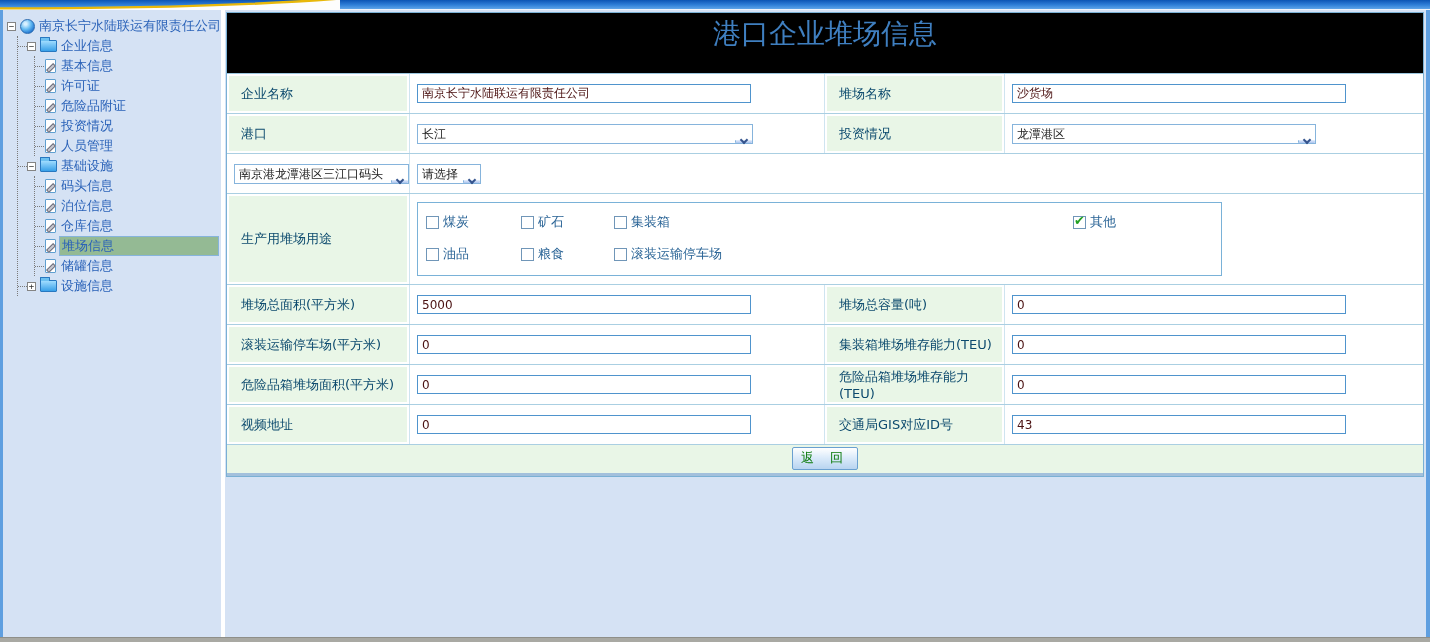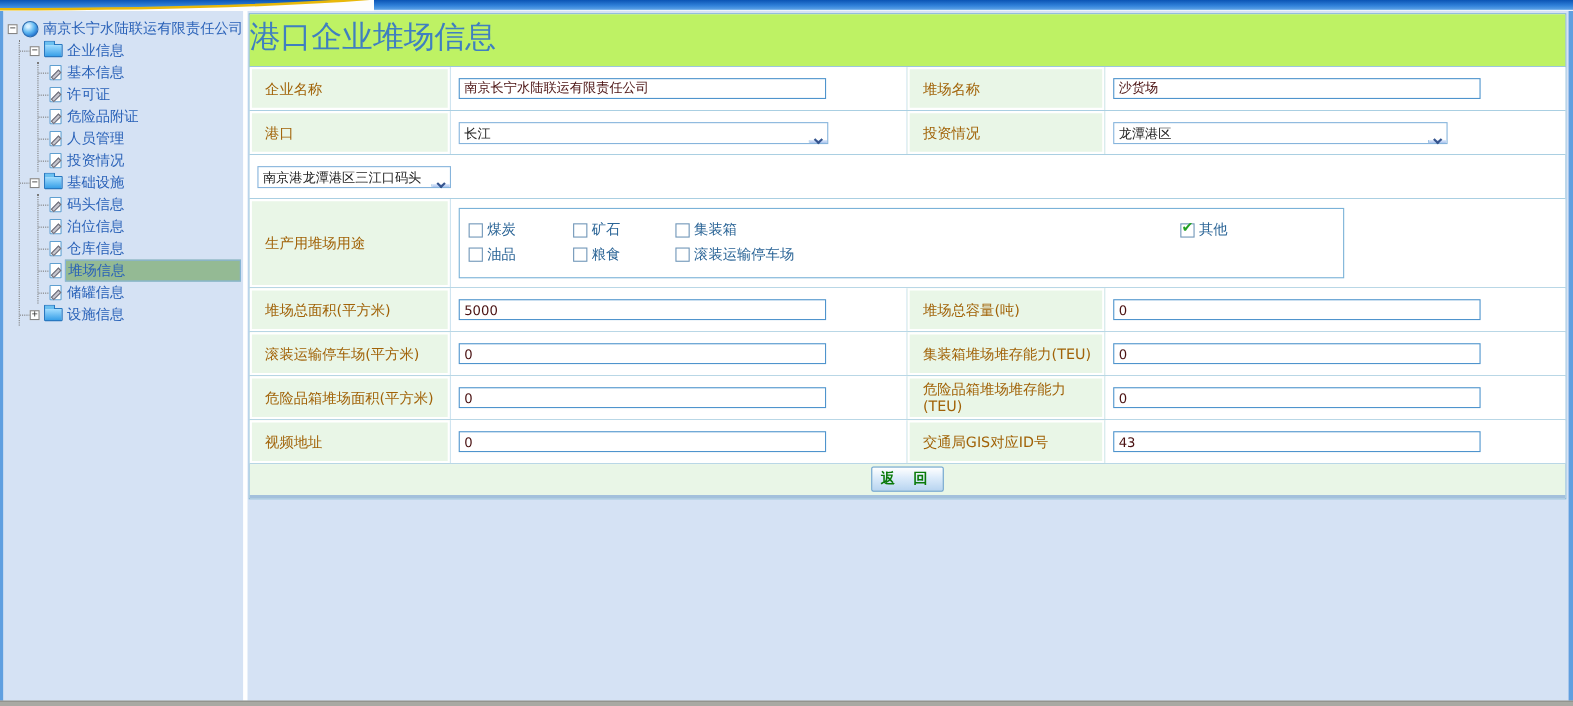--- a/index.html
+++ b/index.html
@@ -56,33 +56,33 @@
     background:#fff; border:1px solid #5f9fd0; border-radius:1px;
   }
   .page::after {
     content:""; position:absolute; bottom:2px; left:0px; width:8px; height:2px;
     background:#c8c8d0; border:1px solid #70707c; transform:rotate(-45deg);
   }
   
   .content { flex:1 1 auto; padding:2px 2px 0 1px; overflow:hidden; }
   .form-panel { background:#fff; border:1px solid #7ab0d4; }
   .form-title {
-    background:#bef264; padding:2px 0 7px 0;
+    background:#000000; text-align:center; padding:2px 0 20px 0;
     font-family:"DejaVu Serif","Liberation Serif",serif;
     font-size:28px; color:#3f7fc0; border-bottom:1px solid #9cc6de;
   }
   .frow {
     display:grid; grid-template-columns:183px 415px 180px 1fr;
     border-bottom:1px solid #aacfe2; min-height:40px; background:#fff;
   }
   .cell { display:flex; align-items:center; border-right:1px solid #cfe4f0; }
   .cell:last-child { border-right:none; }
   .lbl {
     background:#e9f6e7; box-shadow:inset 0 0 0 2px #ffffff;
-    padding-left:14px; font-size:13px; color:#a16207;
+    padding-left:14px; font-size:13px; color:#0c4a6e;
   }
   .val { padding-left:7px; background:#fff; }
   .txt {
     width:334px; height:19px; border:1px solid #4f94cd; background:#fff;
     font-family:"DejaVu Sans","Liberation Sans",sans-serif;
     font-size:12px; color:#4a1111; padding:1px 4px;
   }
   .sel {
     height:20px; width:336px; border:1px solid #86b4dc; background:#fff;
     display:flex; align-items:flex-end; cursor:default;
@@ -97,40 +97,40 @@
     display:flex; align-items:center; justify-content:center;
   }
   .chev {
     width:6px; height:6px; border-right:2px solid #35548e; border-bottom:2px solid #35548e;
     transform:rotate(45deg); margin-top:-3px;
   }
   
   .chk-outer { grid-column:2 / 5; display:flex; align-items:center; padding:8px 0 8px 7px; background:#fff; }
   .chk-box {
     width:805px; border:1px solid #7ab2d8; padding:10px 0 12px 8px;
-    display:grid; grid-template-columns:95px 93px 459px 1fr; row-gap:4px;
+    display:grid; grid-template-columns:95px 93px 459px 1fr; row-gap:14px;
   }
   .chk-item { display:flex; align-items:center; font-size:13px; color:#2a6496; white-space:nowrap; }
   .cb {
     width:13px; height:13px; flex:0 0 13px; border:1px solid #7096b8; background:#fff;
     margin-right:4px; position:relative;
   }
   .cb .mark {
     position:absolute; top:-4px; left:0px; font-size:13px; color:#22a022; font-weight:bold;
   }
   
   .form-footer {
     background:#e9f6e7; text-align:center; padding:2px 0 3px 0;
     border-bottom:3px solid #a3c0dc;
   }
   .btn-back {
     display:inline-block; min-width:46px; padding:1px 8px 2px 8px;
     border:1px solid #6aa0d0; border-radius:2px;
     background:linear-gradient(180deg,#ffffff 0%,#dcebfa 45%,#b8d4f0 100%);
-    color:#0a7a0a; font-weight:bold; font-size:13px; letter-spacing:6px;
+    color:#0a7a0a; font-weight:normal; font-size:13px; letter-spacing:6px;
     font-family:"DejaVu Sans","Liberation Sans",sans-serif; cursor:pointer;
   }
   
   .bottombar { flex:0 0 5px; height:5px; background:#a9a9a3; border-top:1px solid #8f8f89; }
 </style>
 </head>
 <body>
 
 <div class="topbar">
   <svg width="340" height="10" viewBox="0 0 340 10" preserveAspectRatio="none">
@@ -166,26 +166,26 @@
               <span class="t-label">许可证</span>
             </div>
             <div class="t-row">
               <span class="stub"></span>
               <span class="page"></span>
               <span class="t-label">危险品附证</span>
             </div>
             <div class="t-row">
               <span class="stub"></span>
               <span class="page"></span>
+              <span class="t-label">投资情况</span>
+            </div>
+            <div class="t-row">
+              <span class="stub"></span>
+              <span class="page"></span>
               <span class="t-label">人员管理</span>
-            </div>
-            <div class="t-row">
-              <span class="stub"></span>
-              <span class="page"></span>
-              <span class="t-label">投资情况</span>
             </div>
           </div>
           <div class="t-row">
             <span class="stub"></span>
             <span class="expander">−</span>
             <span class="folder"></span>
             <span class="t-label">基础设施</span>
           </div>
           <div class="t-kids">
             <div class="t-row">
@@ -255,20 +255,28 @@
                 <span class="sel-arrow">
                   <span class="chev"></span>
                 </span>
               </div>
             </div>
           </div>
           <div class="frow">
             <div class="cell val">
               <div class="sel">
                 <span class="sel-text">南京港龙潭港区三江口码头</span>
+                <span class="sel-arrow">
+                  <span class="chev"></span>
+                </span>
+              </div>
+            </div>
+            <div class="cell val">
+              <div class="sel compact">
+                <span class="sel-text">请选择</span>
                 <span class="sel-arrow">
                   <span class="chev"></span>
                 </span>
               </div>
             </div>
           </div>
           <div class="frow" style="min-height: 70px;">
             <div class="cell lbl">生产用堆场用途</div>
             <div class="chk-outer">
               <div class="chk-box">

